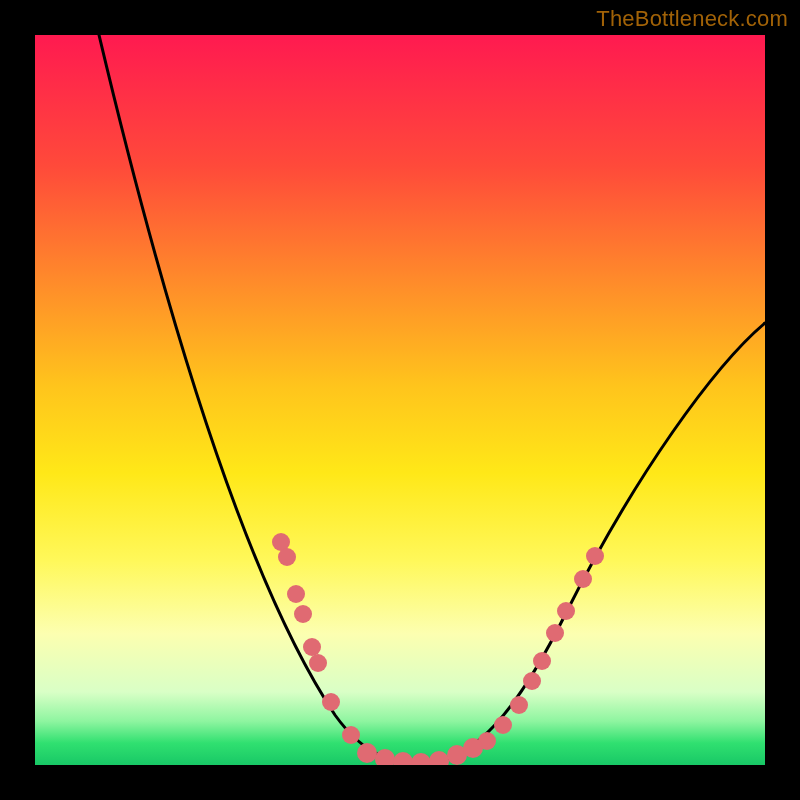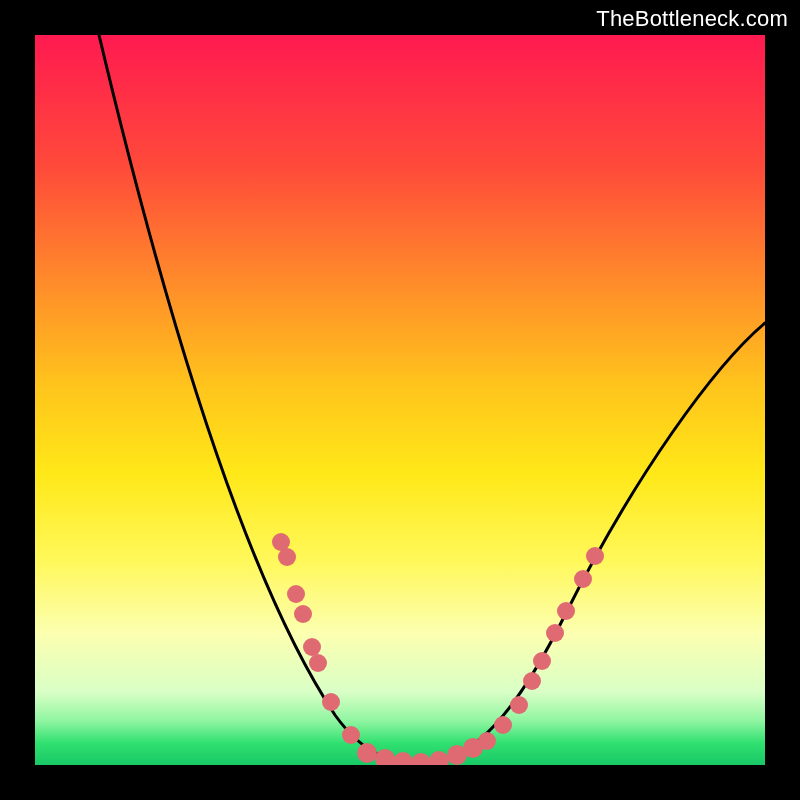--- a/index.html
+++ b/index.html
@@ -38,21 +38,21 @@
       #30e070 97%,
       #18c866 100%
     );
   }
   .watermark {
     position: absolute;
     top: 6px;
     right: 12px;
     font-size: 22px;
     font-weight: 500;
-    color: #ffffff;
+    color: #a16207;
     letter-spacing: 0.2px;
   }
   svg.curve {
     position: absolute;
     left: 0;
     top: 0;
     width: 730px;
     height: 730px;
   }
 </style>

